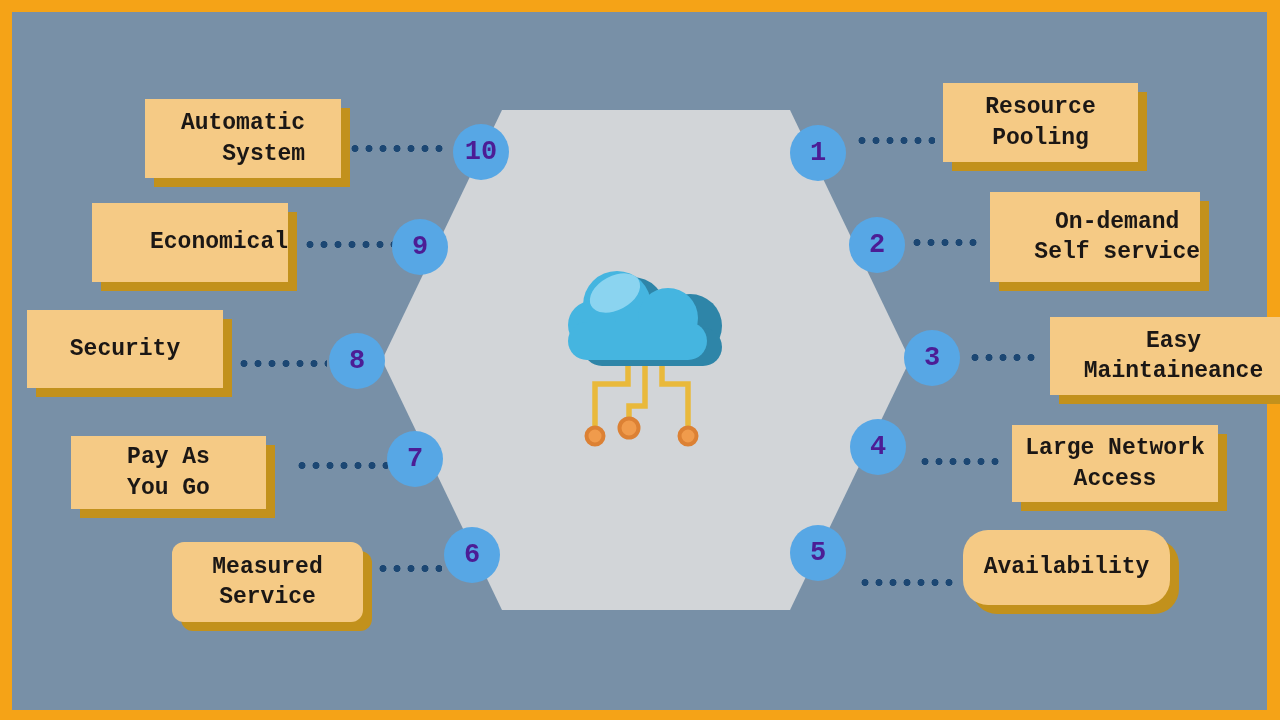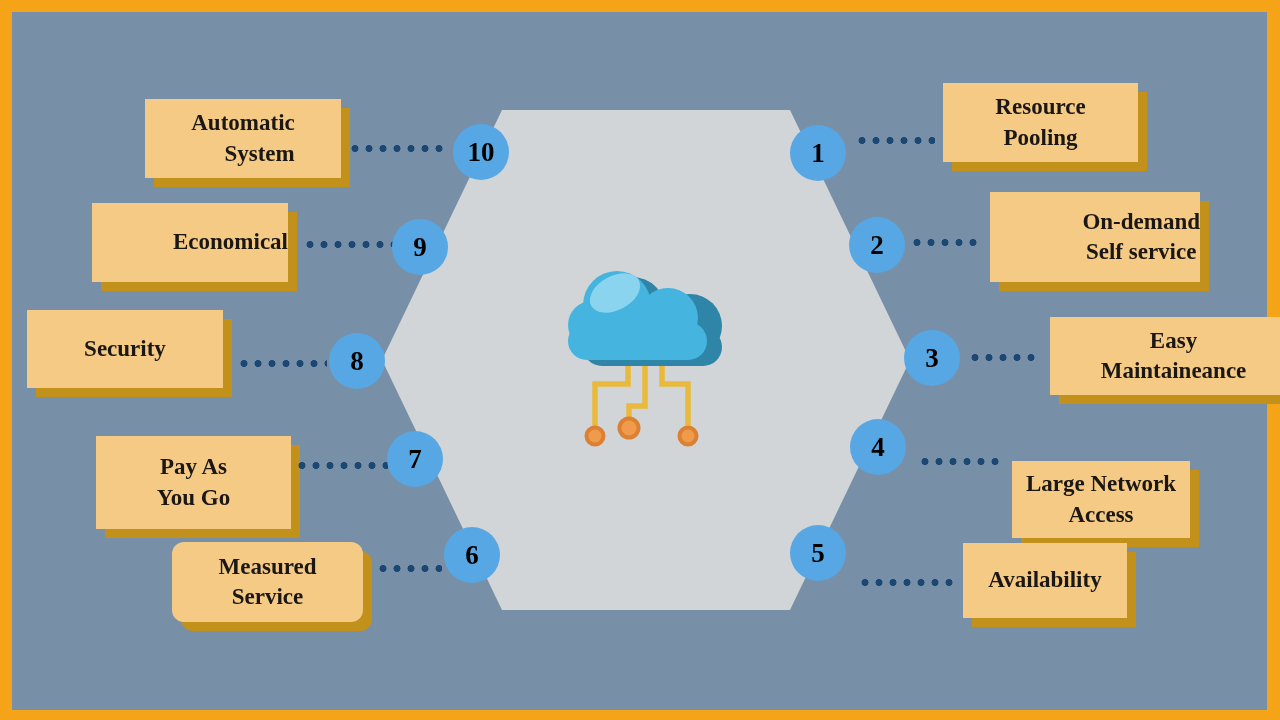--- a/index.html
+++ b/index.html
@@ -1,40 +1,40 @@
 <!DOCTYPE html>
 <html><head>
 <meta charset="utf-8">
 <style>
   html,body{margin:0;padding:0;background:#555;}
   .stage{
     position:relative;width:1280px;height:720px;overflow:hidden;
     background:#F5A317;
-    font-family:Liberation Serif, serif;
+    font-family:Liberation Mono, monospace;
   }
   .canvas{
     position:absolute;left:12px;top:12px;width:1255px;height:698px;
     background:#7890A7;
   }
   .backdrop{position:absolute;left:0;top:0;width:1280px;height:720px;}
   
   .box{
     position:absolute;display:flex;align-items:center;justify-content:center;
     background:#F5CA85;box-shadow:9px 9px 0 #C2911C;
     color:#1B1715;font-weight:bold;font-size:23px;line-height:1.32;
     text-align:center;
   }
   .box .label-text{white-space:pre-line;}
   .b1{left:943px;top:83px;width:195px;height:79px;}
   .b2{left:990px;top:192px;width:210px;height:90px;justify-content:flex-end;}
   .b3{left:1050px;top:317px;width:247px;height:78px;}
-  .b4{left:1012px;top:425px;width:178px;height:77px;margin-top:36px;}
-  .b5{left:963px;top:543px;width:164px;height:75px;}
+  .b4{left:1012px;top:425px;width:206px;height:77px;}
+  .b5{left:963px;top:530px;width:207px;height:75px;border-radius:25px;}
   .b6{left:172px;top:542px;width:191px;height:80px;border-radius:12px;}
-  .b7{left:96px;top:436px;width:195px;height:93px;}
+  .b7{left:71px;top:436px;width:195px;height:73px;}
   .b8{left:27px;top:310px;width:196px;height:78px;}
   .b9{left:92px;top:203px;width:196px;height:79px;justify-content:flex-end;}
   .b10{left:145px;top:99px;width:196px;height:79px;text-align:right;}
   
   .dots{
     position:absolute;height:7px;
     background-image:radial-gradient(circle,#1C4773 3.2px,rgba(0,0,0,0) 3.8px);
     background-size:14px 7px;background-repeat:repeat-x;background-position:left center;
   }
   .d1{left:855px;top:137px;width:80px;}
@@ -43,21 +43,21 @@
   .d4{left:918px;top:458px;width:84px;}
   .d5{left:858px;top:579px;width:97px;}
   .d6{left:376px;top:565px;width:66px;}
   .d7{left:295px;top:462px;width:93px;}
   .d8{left:237px;top:360px;width:90px;}
   .d9{left:303px;top:241px;width:94px;}
   .d10{left:348px;top:145px;width:98px;}
   
   .numcircle{
     position:absolute;width:56px;height:56px;border-radius:50%;
-    background:#57A7E5;color:#000000;font-weight:bold;font-size:27px;
+    background:#57A7E5;color:#4c1d95;font-weight:bold;font-size:27px;
     display:flex;align-items:center;justify-content:center;
   }
   .c1{left:790px;top:125px;}
   .c2{left:849px;top:217px;}
   .c3{left:904px;top:330px;}
   .c4{left:850px;top:419px;}
   .c5{left:790px;top:525px;}
   .c6{left:444px;top:527px;}
   .c7{left:387px;top:431px;}
   .c8{left:329px;top:333px;}

